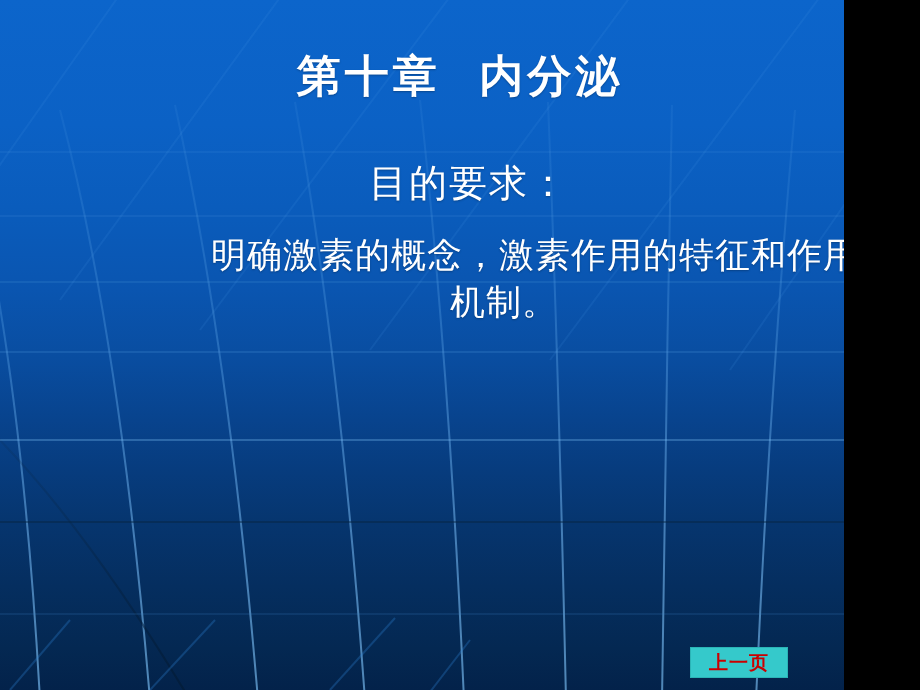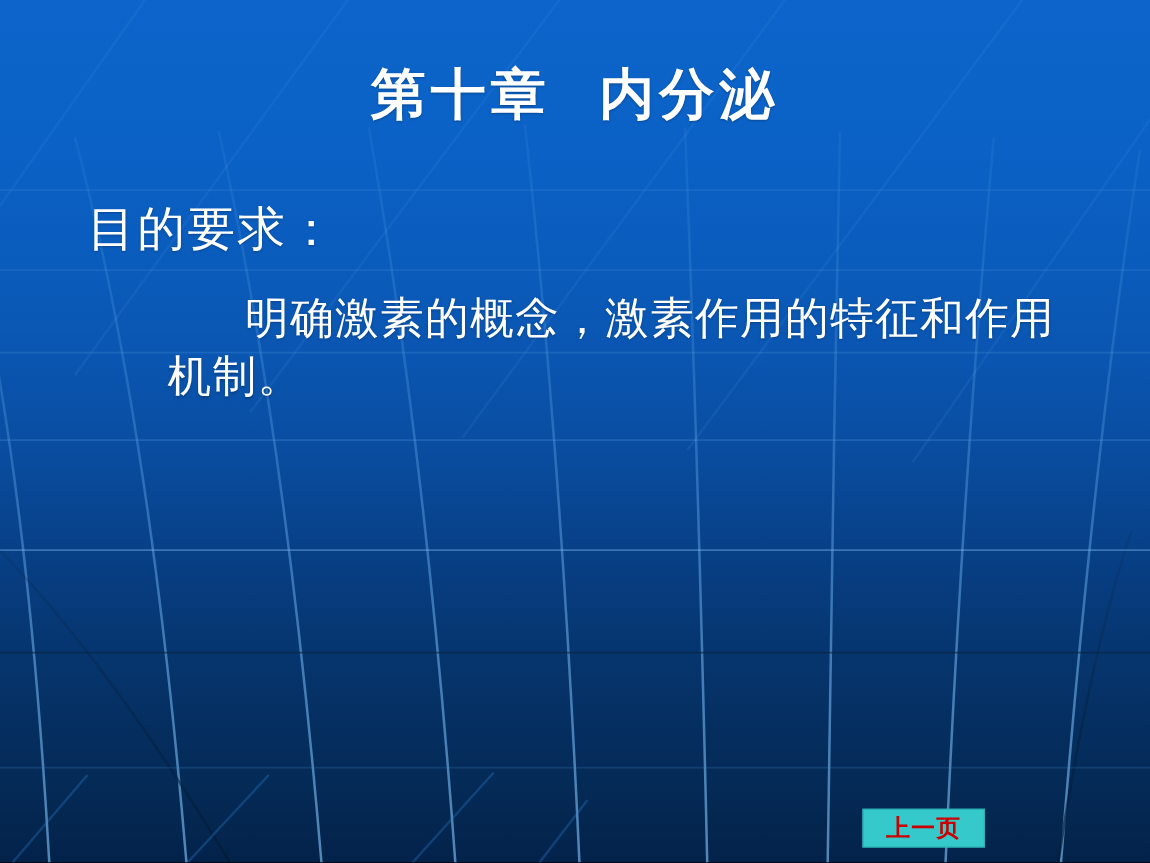--- a/index.html
+++ b/index.html
@@ -3,21 +3,21 @@
 <meta charset="utf-8">
 <style>
   html, body {
     margin: 0;
     padding: 0;
     background: #000;
   }
 
   #slide {
     position: relative;
-    width: 920px;
+    width: 844px;
     height: 690px;
     overflow: hidden;
     font-family: "DejaVu Sans", sans-serif;
     
     background:
       linear-gradient(to bottom,
         #0b63c9 0px,
         #0b61c6 120px,
         #0a5cbe 210px,
         #0a58b6 290px,
@@ -69,20 +69,21 @@
     text-shadow: 0 1px 2px rgba(0,0,0,0.28);
   }
 
   
   #body-block {
     position: absolute;
     left: 68px;
     top: 158px;
     width: 800px;
     color: #ffffff;
+    text-align: center;
   }
 
   .heading-line {
     font-family: "DejaVu Serif", "Liberation Serif", serif;
     font-size: 38px;
     line-height: 50px;
     letter-spacing: 2px;
     color: #ffffff;
     margin: 0 0 24px 2px;
     white-space: pre;

